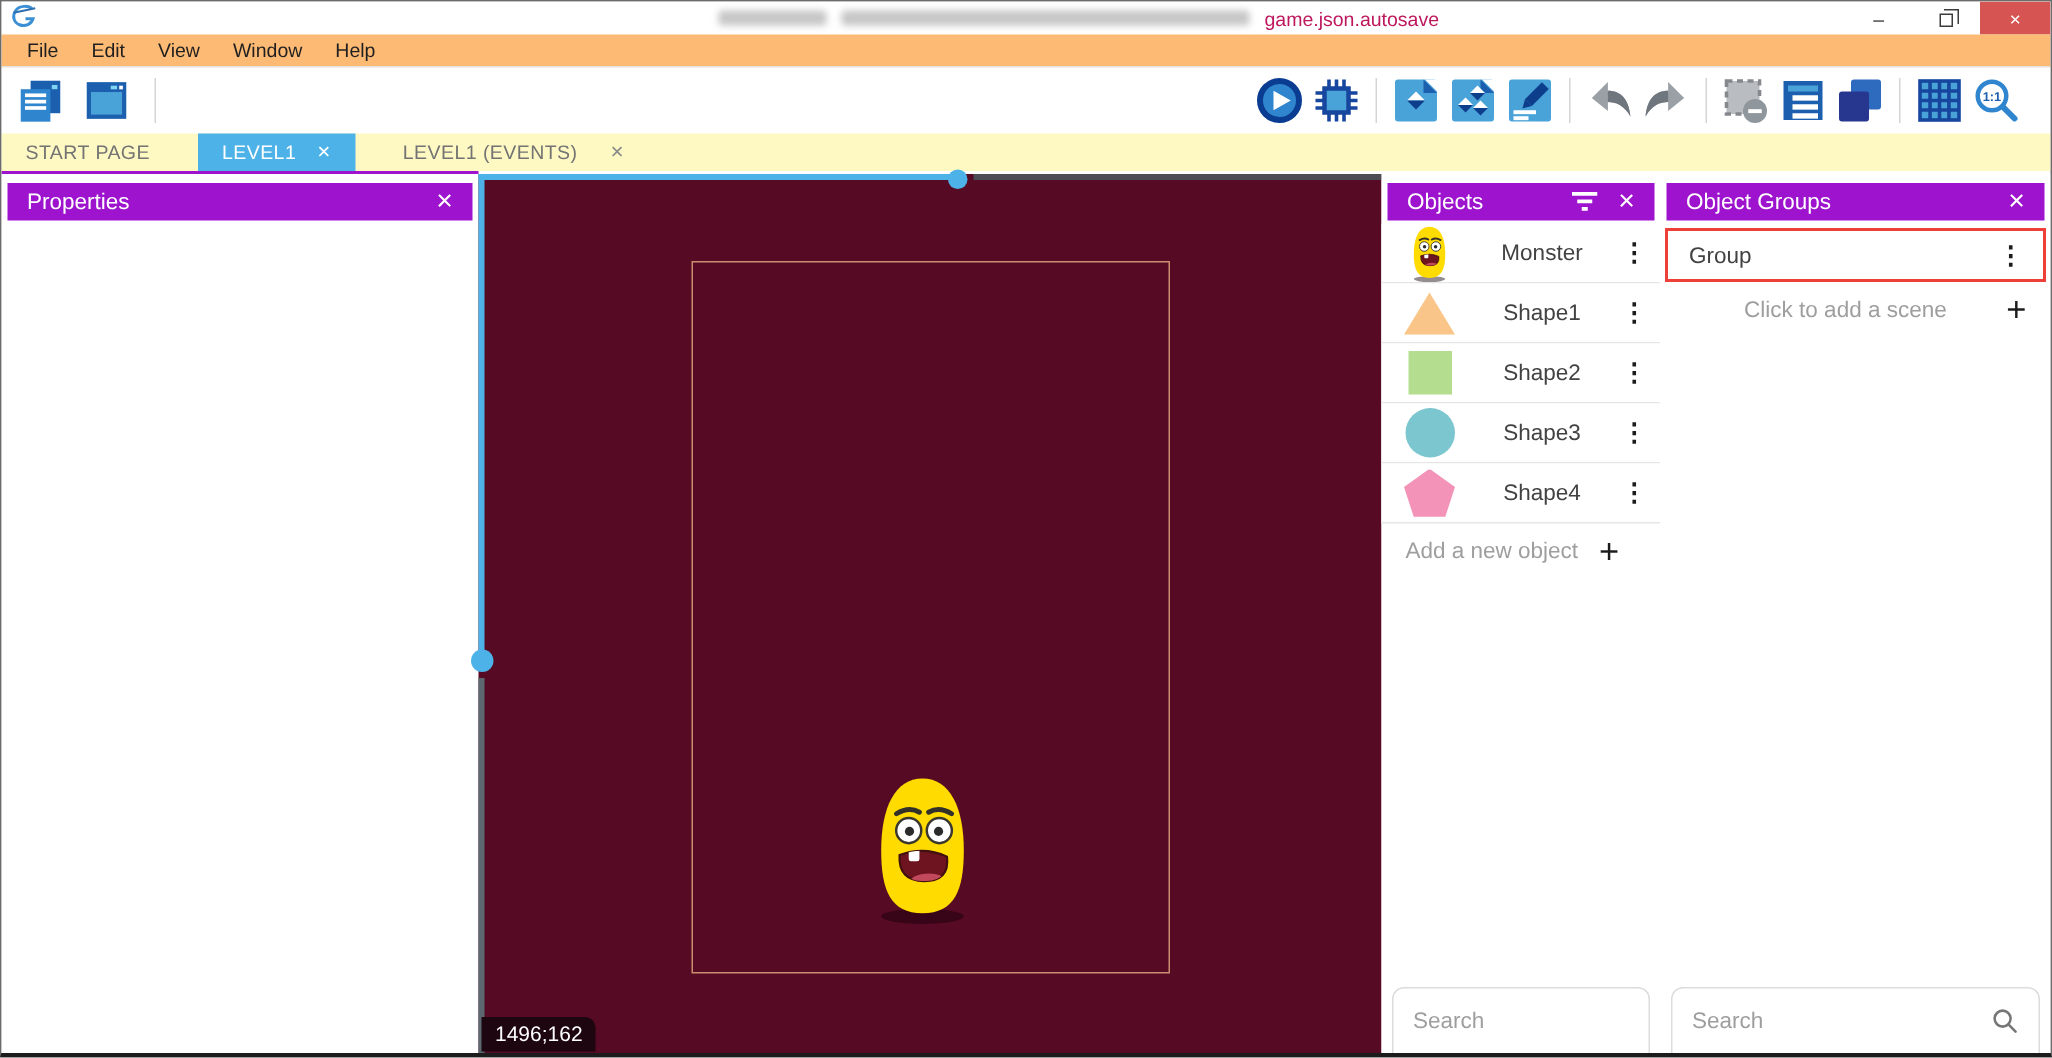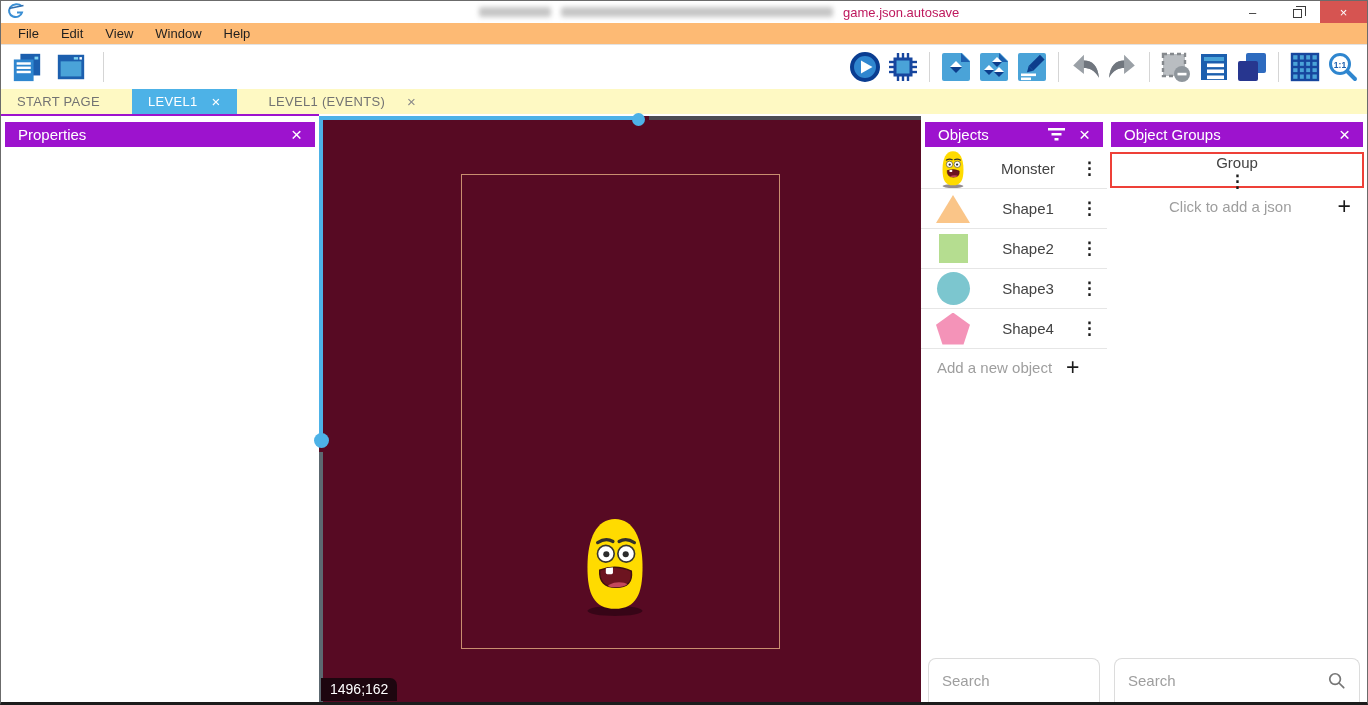--- a/index.html
+++ b/index.html
@@ -21,21 +21,21 @@
   .winctl.close { background:#d65451; color:#fff; width:47px; font-size:13px; }
   .restore-box { width:9px; height:9px; border:1px solid #3c3c3c; background:#fff; position:relative; margin-top:3px; }
   .restore-box::before { content:""; position:absolute; left:2px; top:-4px; width:9px; height:9px;
     border-top:1px solid #3c3c3c; border-right:1px solid #3c3c3c; }
   
   .menubar { position:absolute; top:22px; left:0; right:0; height:22px; background:#fdba74; border-bottom:1px solid #e2e2e2; display:flex; align-items:flex-end; padding-left:6px; }
   .menu-item { font-size:13px; color:#1f1f1f; padding:0 11px; height:22px; display:flex; align-items:center; }
   
   .toolbar { position:absolute; top:44px; left:0; right:0; height:44px; background:#fff; }
   .tb-left { position:absolute; left:10px; top:0; height:44px; display:flex; align-items:center; gap:12px; }
-  .tb-right { position:absolute; right:8px; top:0; height:44px; display:flex; align-items:center; gap:6px; }
+  .tb-right { position:absolute; right:20px; top:0; height:44px; display:flex; align-items:center; gap:6px; }
   .tb-div { width:1px; height:30px; background:#d5d5d5; margin:0 4px; }
   .tb-icon { width:32px; height:32px; display:flex; align-items:center; justify-content:center; }
   
   .tabbar { position:absolute; top:88px; left:0; right:0; height:25px; display:flex; background:#fef9c3;gap:16px; }
   .tab { display:flex; align-items:center; gap:14px; padding:0 16px; font-size:13px; color:#737373; letter-spacing:.3px; white-space:nowrap; }
   .tab.active { background:#4db2e7; color:#fff; }
   .tab .tab-close { font-size:15px; line-height:1; }
   .tab.active .tab-close { color:#fff; }
   .tab .tab-close.grey { color:#8a8a8a; margin-left:8px; }
   .tab-underline { position:absolute; top:113px; left:0; width:318px; height:2px; background:#9d13ce; }
@@ -71,21 +71,21 @@
   .thumb-triangle { width:0; height:0; border-left:17px solid transparent; border-right:17px solid transparent; border-bottom:28px solid #fac588; }
   .thumb-square { width:29px; height:29px; background:#b5dd90; }
   .thumb-circle { width:33px; height:33px; border-radius:50%; background:#7cc6cf; }
   .thumb-pentagon { width:34px; height:32px; background:#f493b8; clip-path:polygon(50% 0%,100% 38%,81% 100%,19% 100%,0% 38%); }
   .add-row { height:36px; display:flex; align-items:center; padding:0 16px; }
   .add-label { font-size:15px; color:#9e9e9e; }
   .add-label.centered { flex:1; text-align:center; }
   .add-plus { font-size:23px; color:#1b1b1b; font-weight:300; line-height:1; margin-left:auto; }
   .add-row .add-plus { margin-left:14px; }
   
-  .group-row { margin:5px 3px 0; height:36px; border:2px solid #ee4038; display:flex; align-items:center; padding:0 14px; background:#fff;flex-direction:column; }
+  .group-row { margin:5px 3px 0; height:36px; border:2px solid #ee4038; display:flex; align-items:center; padding:0 14px; background:#fff; }
   .group-name { flex:1; font-size:15px; color:#424242; }
   .group-add-row { height:36px; display:flex; align-items:center; padding:0 16px; }
   
   .search-box { position:absolute; bottom:0; left:7px; right:7px; height:44px; border:1px solid #dcdcdc; border-bottom:none;
     border-radius:8px 8px 0 0; display:flex; align-items:center; padding:0 13px; background:#fff; }
   .search-box input { flex:1; border:none; outline:none; font-size:15px; color:#424242; font-family:"Liberation Sans", sans-serif; background:transparent; }
   .search-box input::placeholder { color:#9e9e9e; }
 </style>
 </head>
 <body>
@@ -405,21 +405,21 @@
     <div class="panel-header">
       <span>Object Groups</span>
       <span class="spacer"></span>
       <span class="hdr-close">×</span>
     </div>
     <div class="group-row">
       <span class="group-name">Group</span>
       <span class="dots-menu">⋮</span>
     </div>
     <div class="group-add-row">
-      <span class="add-label centered">Click to add a json</span>
+      <span class="add-label centered">Click to add a scene</span>
       <span class="add-plus" style="margin-left:0;">+</span>
     </div>
     <div class="search-box">
       <input type="text" placeholder="Search" style="">
       <span style="display:flex;align-items:center;">
         <svg width="19" height="19" viewBox="0 0 20 20">
           <circle cx="8.5" cy="8.5" r="5.6" fill="none" stroke="#767676" stroke-width="1.8"></circle>
           <line x1="12.9" y1="12.9" x2="17.6" y2="17.6" stroke="#767676" stroke-width="1.8" stroke-linecap="round"></line>
         </svg>
       </span>

